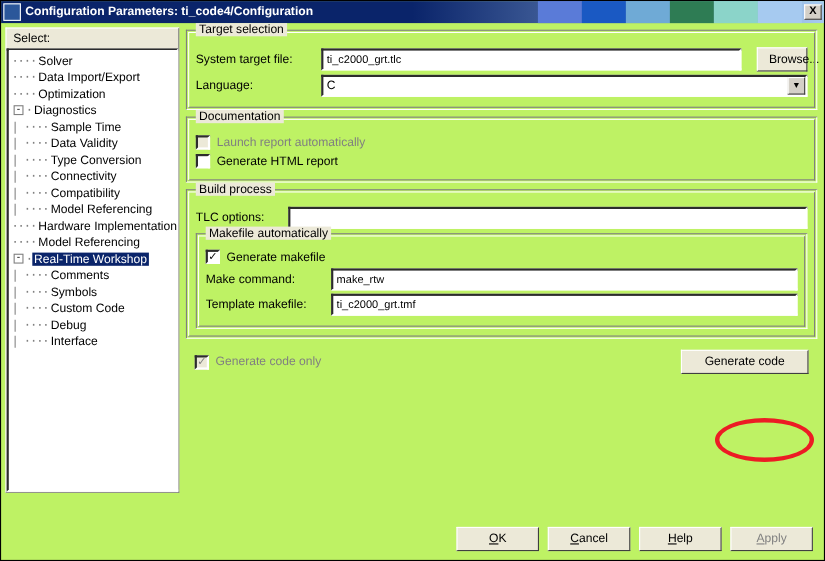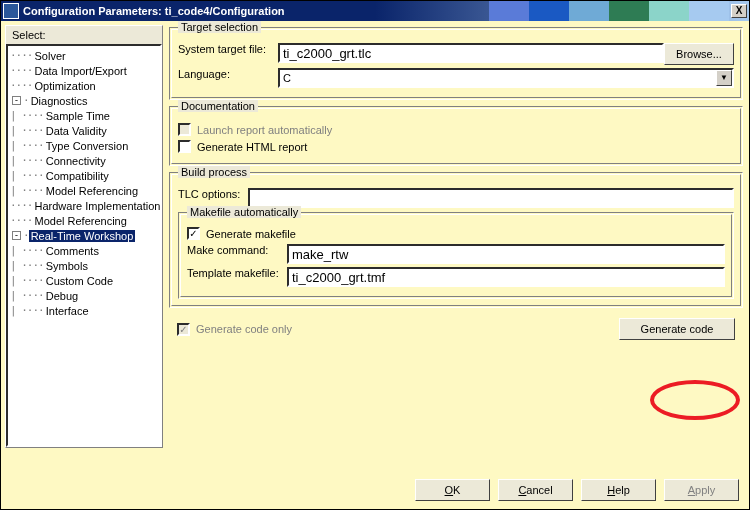--- a/index.html
+++ b/index.html
@@ -1,18 +1,18 @@
 <!DOCTYPE html>
 <html><head>
 <meta charset="utf-8">
 <style>
 * { box-sizing: border-box; margin: 0; padding: 0; }
 body { font-family: "MS Sans Serif", Tahoma, Arial, sans-serif; font-size: 11px; background: #fff; width: 750px; height: 510px; overflow: hidden; position: relative; }
 
-.window { width: 750px; height: 510px; border: 1px solid #000; background: #fef9c3; display: flex; flex-direction: column; }
+.window { width: 750px; height: 510px; border: 1px solid #000; background: #bef264; display: flex; flex-direction: column; }
 
 .titlebar { height: 20px; display: flex; align-items: center; padding: 0 2px; color: #fff; font-weight: bold; font-size: 11px; }
 .titlebar-gradient { background: linear-gradient(to right, #0a246a 0%, #0a246a 50%, #a6caf0 100%); position:relative; }
 .titlebar .accent-strip { position:absolute; right:20px; top:0; bottom:0; display:flex; }
 .titlebar .accent-strip span { width:40px; height:100%; }
 .titlebar .app-icon { width:16px; height:16px; margin-right:4px; background:#2b579a; border:1px solid #fff; }
 .close-btn { width:16px; height:14px; margin-left:auto; background:#d4d0c8; border:1px solid #fff; border-right-color:#404040; border-bottom-color:#404040; color:#000; font-family:Arial; font-size:10px; line-height:11px; text-align:center; font-weight:bold; position:relative; z-index:2; }
 
 .content { flex:1; display:flex; padding:4px; gap:4px; }
 
@@ -24,23 +24,23 @@
 .tree-item .exp { width:9px; height:9px; border:1px solid #808080; background:#fff; text-align:center; line-height:7px; font-size:9px; font-family:monospace; margin:0 2px; color:#000; }
 .tree-item .label { padding:0 2px; }
 .tree-item.selected .label { background:#0a246a; color:#fff; }
 
 .right-pane { flex:1; display:flex; flex-direction:column; gap:6px; padding:2px; }
 
 .groupbox { border:1px solid #fff; border-top-color:#808080; border-left-color:#808080; position:relative; padding:12px 8px 8px 8px; }
 .groupbox::before { content:""; position:absolute; inset:1px; border:1px solid #fff; border-bottom-color:#808080; border-right-color:#808080; pointer-events:none; }
 .groupbox .legend { position:absolute; top:-7px; left:8px; background:#ece9d8; padding:0 3px; z-index:1; }
 
-.row { display:flex; align-items:flex-start; margin:3px 0; gap:0; }
+.row { display:flex; align-items:center; margin:3px 0; gap:14px; }
 .row .lbl { width:100px; }
-.text-input { flex:1; height:20px; background:#fff; border:2px inset #fff; border-top-color:#808080; border-left-color:#808080; padding:1px 3px; font-family:inherit; font-size:13px; }
+.text-input { flex:1; height:20px; background:#fff; border:2px inset #fff; border-top-color:#808080; border-left-color:#808080; padding:1px 3px; font-family:inherit; font-size:10px; }
 .dropdown { flex:1; height:20px; background:#fff; border:2px inset #fff; border-top-color:#808080; border-left-color:#808080; display:flex; align-items:center; padding-left:3px; position:relative; }
 .dropdown .dd-btn { position:absolute; right:0; top:0; width:16px; height:16px; background:#d4d0c8; border:1px solid #fff; border-right-color:#404040; border-bottom-color:#404040; text-align:center; line-height:14px; font-size:8px; }
 .desc-text { flex:1; padding-left:2px; }
 
 .btn { height:22px; background:#ece9d8; border:1px solid #404040; border-top-color:#fff; border-left-color:#fff; padding:0 10px; font-family:inherit; font-size:11px; cursor:default; }
 
 .checkbox-row { display:flex; align-items:center; gap:6px; margin:4px 0; }
 .chk { width:13px; height:13px; background:#fff; border:2px inset #fff; border-top-color:#808080; border-left-color:#808080; text-align:center; line-height:9px; font-size:10px; font-family:Arial; }
 .chk.disabled { background:#ece9d8; color:#808080; }
 .disabled-text { color:#808080; }
@@ -162,21 +162,21 @@
         </div>
     </div>
 
     <div class="right-pane">
 
       <div class="groupbox">
         <span class="legend">Target selection</span>
         <div class="row">
           <span class="lbl">System target file:</span>
           <input class="text-input" value="ti_c2000_grt.tlc" style="">
-          <button class="btn" style="width:70px">Browse...</button>
+          <button class="btn" style="width:46px">Browse...</button>
         </div>
         <div class="row">
           <span class="lbl">Language:</span>
           <div class="dropdown">
             <span>C</span>
             <span class="dd-btn">▼</span>
           </div>
         </div>
       </div>
 

